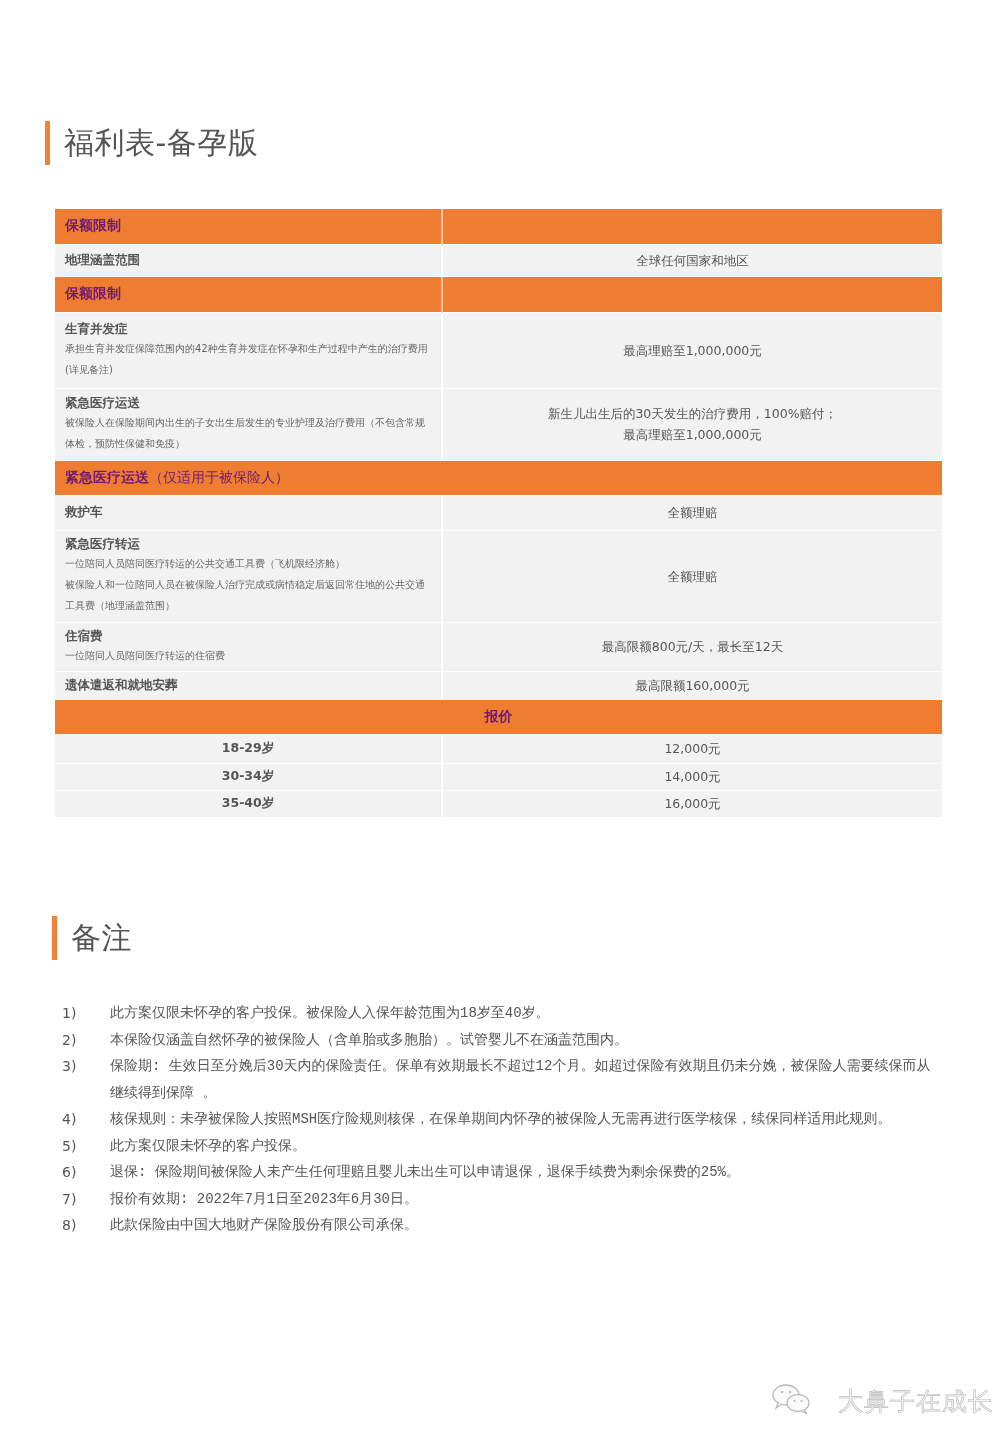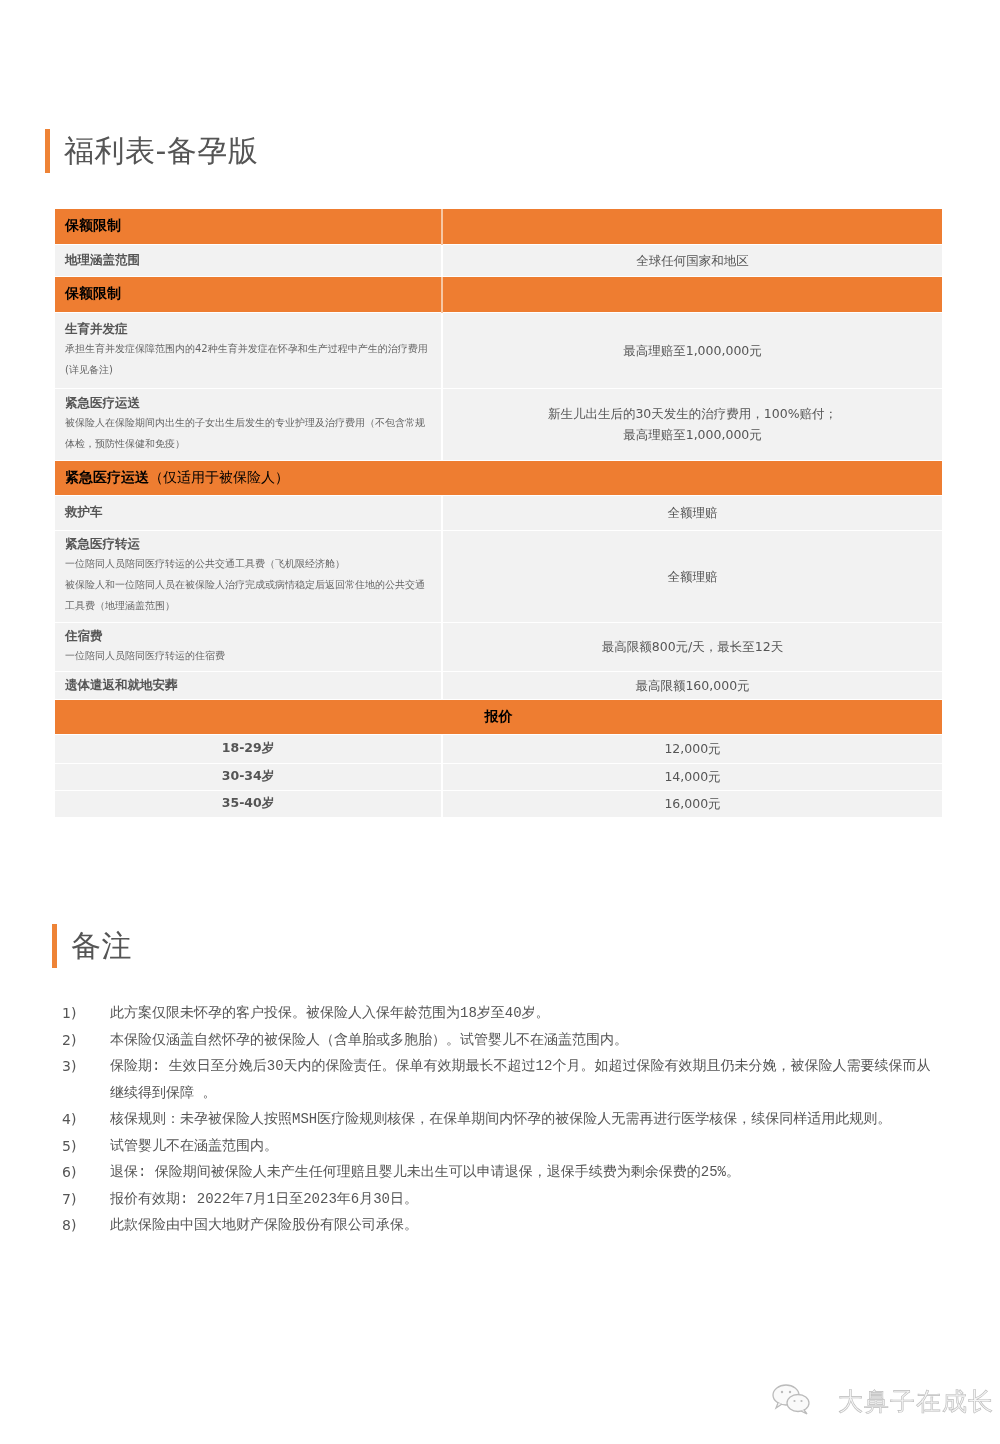--- a/index.html
+++ b/index.html
@@ -1,21 +1,21 @@
 <!DOCTYPE html>
 <html><head>
 <meta charset="utf-8">
 <style>
   html, body { margin: 0; padding: 0; background: #ffffff; }
   body {
     width: 1000px; height: 1444px; position: relative; overflow: hidden;
     font-family: "DejaVu Sans", "Liberation Sans", sans-serif; color: #555;
   }
   .section-heading {
-    position: absolute; display: flex; align-items: center; margin-top: 8px;
+    position: absolute; display: flex; align-items: center;
   }
   .heading-bar { width: 5px; background: #ee8336; margin-right: 14px; }
   .heading-text { font-size: 30px; color: #555; letter-spacing: 0.5px; }
 
   #title-heading { left: 45px; top: 121px; height: 44px; }
   #title-heading .heading-bar { height: 44px; }
   #notes-heading { left: 52px; top: 916px; height: 44px; }
   #notes-heading .heading-bar { height: 44px; }
 
   .benefit-table {
@@ -23,21 +23,21 @@
     border-collapse: collapse; table-layout: fixed;
   }
   .benefit-table td {
     padding: 0 10px; font-size: 12.5px; color: #555; vertical-align: middle;
     border-bottom: 1px solid #ffffff;
   }
   .benefit-table col.c1 { width: 387px; }
   .benefit-table col.c2 { width: 500px; }
   .row-gray td { background: #f2f2f2; }
   .row-gray td.left { border-right: 2px solid #ffffff; }
-  .row-head td { background: #ee7d31; color: #000000; font-weight: bold; font-size: 14px; }
+  .row-head td { background: #ee7d31; color: #701a75; font-weight: bold; font-size: 14px; }
   .row-head td.left { border-right: 2px solid #f7c7a3; }
   .row-head td.full { border-right: none; }
   .row-head .head-note { font-weight: normal; }
   .item-title { font-weight: bold; color: #555; font-size: 12.5px; }
   .item-desc { color: #666; font-size: 10px; line-height: 21px; }
   .right { text-align: center; line-height: 21px; }
   .price-age { text-align: center; font-weight: bold; }
   .price-head { text-align: center; }
 
   .notes {
@@ -167,21 +167,21 @@
   <div class="note">
     <span class="note-num">3)</span>
     <span class="note-text">保险期: 生效日至分娩后30天内的保险责任。保单有效期最长不超过12个月。如超过保险有效期且仍未分娩，被保险人需要续保而从继续得到保障 。</span>
   </div>
   <div class="note">
     <span class="note-num">4)</span>
     <span class="note-text">核保规则：未孕被保险人按照MSH医疗险规则核保，在保单期间内怀孕的被保险人无需再进行医学核保，续保同样适用此规则。</span>
   </div>
   <div class="note">
     <span class="note-num">5)</span>
-    <span class="note-text">试管婴儿不在涵盖范围内。</span>
+    <span class="note-text">此方案仅限未怀孕的客户投保。</span>
   </div>
   <div class="note">
     <span class="note-num">6)</span>
     <span class="note-text">退保: 保险期间被保险人未产生任何理赔且婴儿未出生可以申请退保，退保手续费为剩余保费的25%。</span>
   </div>
   <div class="note">
     <span class="note-num">7)</span>
     <span class="note-text">报价有效期: 2022年7月1日至2023年6月30日。</span>
   </div>
   <div class="note">

